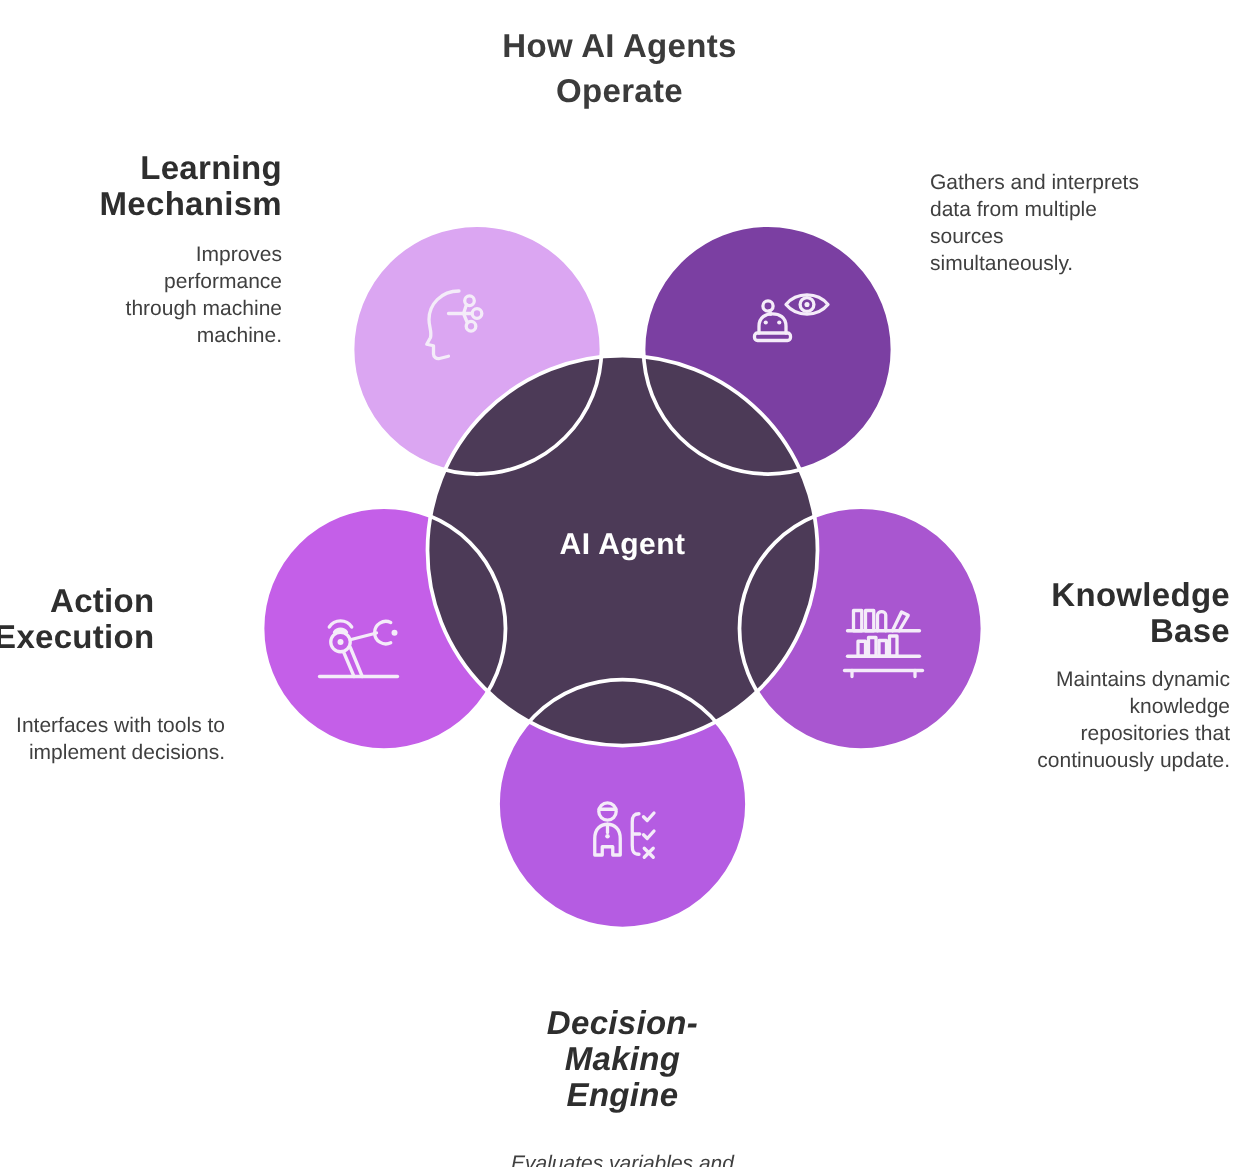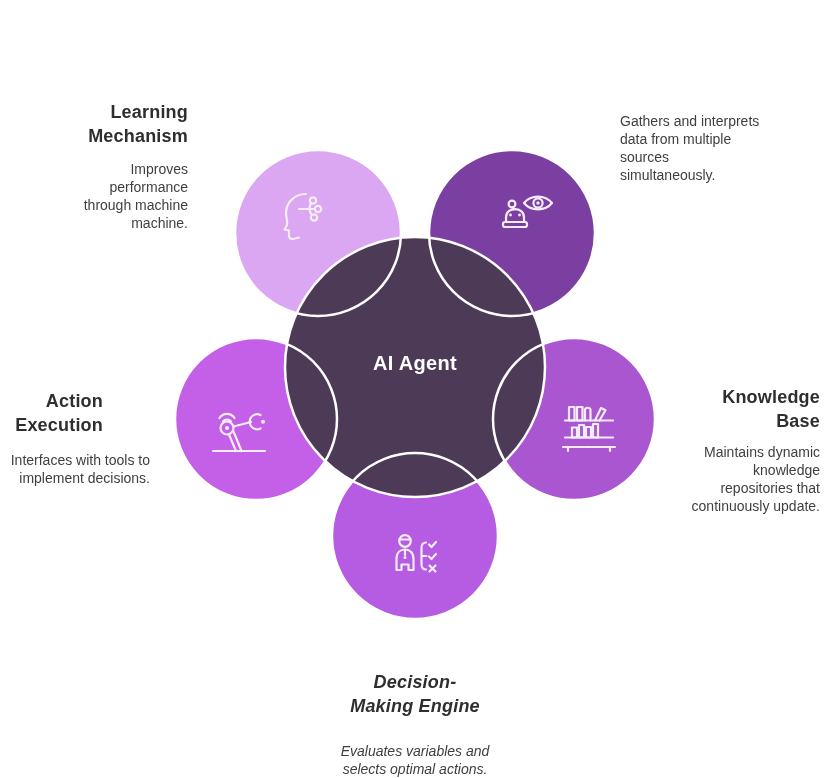--- a/index.html
+++ b/index.html
@@ -25,47 +25,48 @@
   .diagram{position:absolute;left:0;top:0;}
   .ring{fill:none;stroke:var(--circle-outline);stroke-width:2.5;}
   .icon-stroke{fill:none;stroke:var(--icon-stroke);stroke-width:2.2;stroke-linecap:round;stroke-linejoin:round;}
   .icon-fill{fill:var(--icon-stroke);stroke:none;}
   .center-label{
     position:absolute;left:315px;top:352px;width:200px;text-align:center;
     font-size:20px;font-weight:700;color:var(--center-label-text);letter-spacing:.3px;
   }
   .label{position:absolute;}
   .label .heading{
-    font-size:18px;font-weight:700;line-height:24px;color:var(--heading-text);letter-spacing:.2px;
+    font-size:22px;font-weight:700;line-height:24px;color:var(--heading-text);letter-spacing:.2px;
   }
   .label .body{
     margin-top:12px;font-size:14px;line-height:18px;color:var(--body-text);
   }
   
   .label-tl{right:643px;top:100px;width:160px;text-align:right;}
   .label-tl .body{width:122px;margin-left:auto;}
   
   .label-tr{left:620px;top:100px;width:140px;text-align:left;}
   
   .label-l-heading{right:728px;top:389px;width:120px;text-align:right;}
-  .label-l-body{right:681px;top:451px;width:145px;text-align:right;}
+  .label-l-body{right:681px;top:474px;width:145px;text-align:right;}
   .label-l-body .body{margin-top:0;}
   
   .label-r{left:680px;top:385px;width:140px;text-align:right;}
   .label-r .body{margin-top:10px;}
   
   .label-b{left:325px;top:670px;width:180px;text-align:center;font-style:italic;}
   .label-b .heading{width:132px;margin:0 auto;}
   .label-b .body{width:150px;margin:24px auto 0;}
 </style>
 </head>
 <body>
 
 <div class="canvas">
 
+  <h1 class="title">How AI Agents Operate</h1>
 
   <svg class="diagram" width="831" height="778" viewBox="0 0 831 778" aria-hidden="true">
 
     <circle cx="318" cy="233" r="83" fill="#dba6f2"></circle>
     <circle cx="512" cy="233" r="83" fill="#7b3fa2"></circle>
     <circle cx="256" cy="419" r="81" fill="#c45fe8"></circle>
     <circle cx="574" cy="419" r="81" fill="#a956d0"></circle>
     <circle cx="415" cy="536" r="83" fill="#b55ce2"></circle>
 
     <circle cx="415" cy="367" r="130" fill="#4c3a57"></circle>

